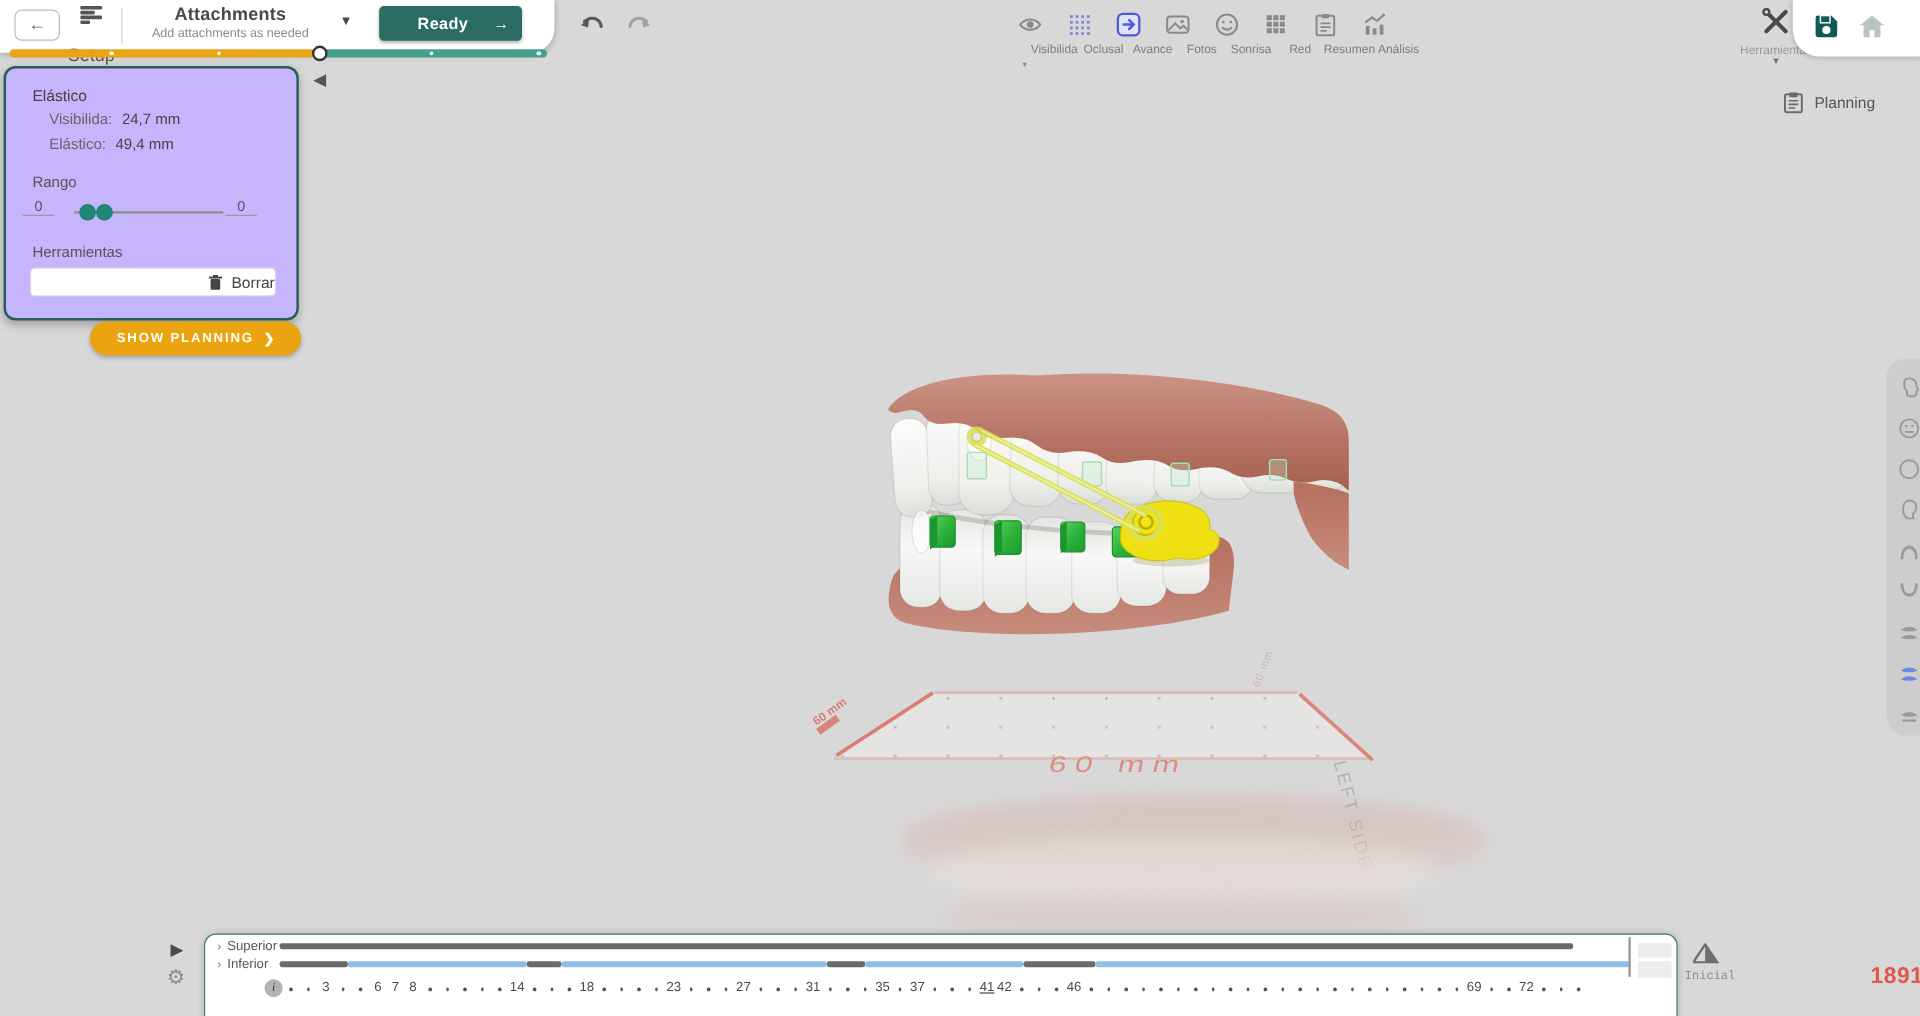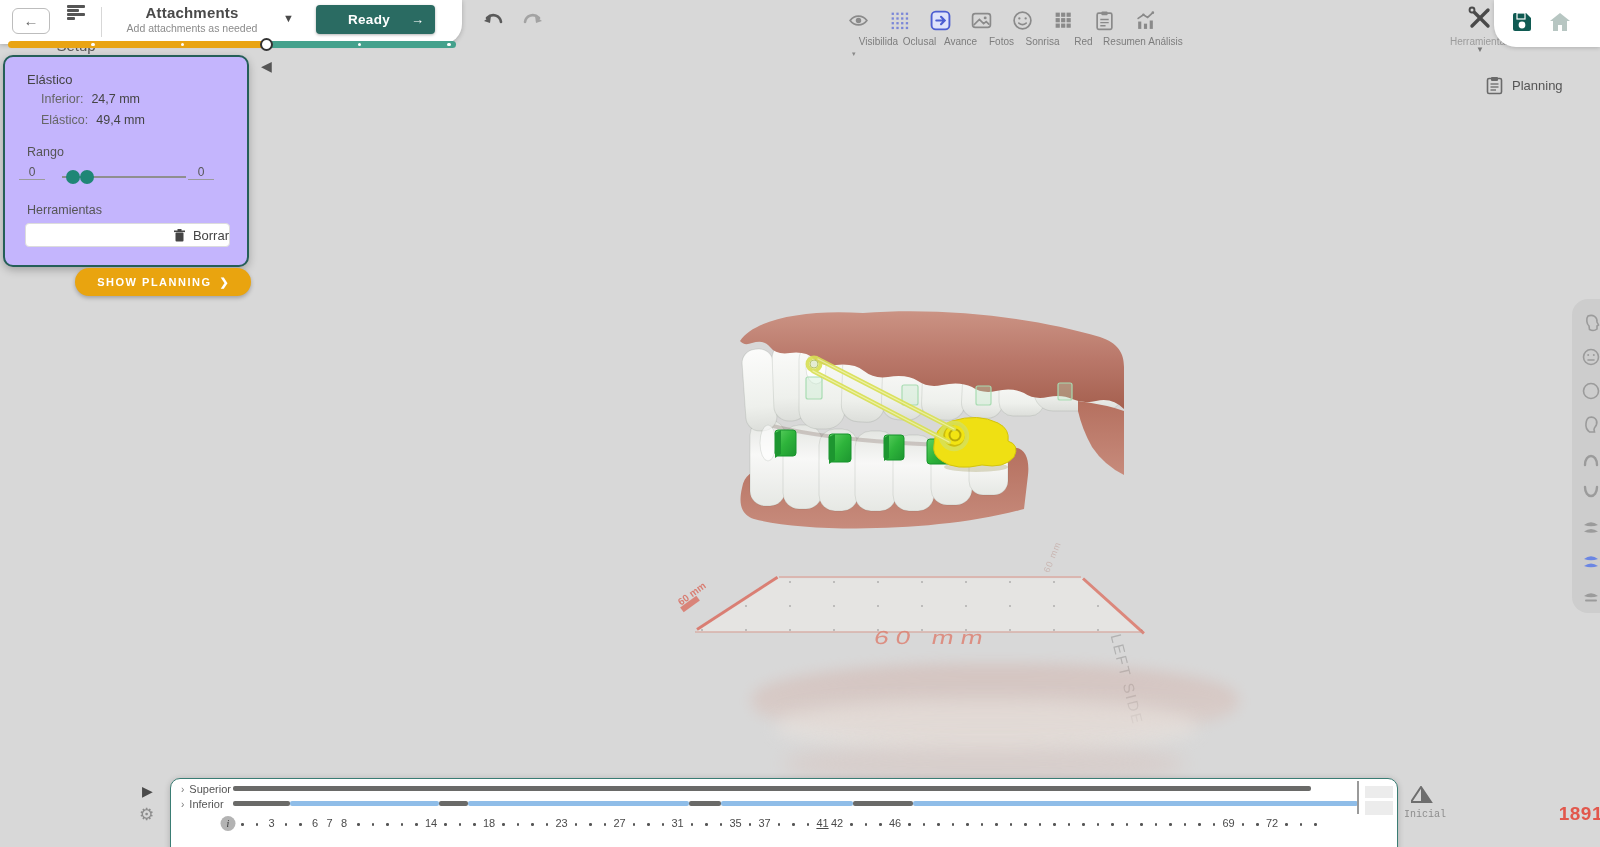--- a/index.html
+++ b/index.html
@@ -400,21 +400,21 @@
       <line x1="4.5" y1="8" x2="12.5" y2="8" stroke="#6a6a6a" stroke-width="1.3"></line>
       <line x1="4.5" y1="11" x2="12.5" y2="11" stroke="#6a6a6a" stroke-width="1.3"></line>
       <line x1="4.5" y1="14" x2="10" y2="14" stroke="#6a6a6a" stroke-width="1.3"></line>
     </svg>
     <span class="planning-label">Planning</span>
   </div>
 
   <div class="el-panel">
     <div class="el-title">Elástico</div>
     <div class="el-row" style="top:35px;">
-      <span class="el-lab">Inferior:</span>
+      <span class="el-lab">Visibilida:</span>
       <span class="el-val">24,7 mm</span>
     </div>
     <div class="el-row" style="top:56px;">
       <span class="el-lab">Elástico:</span>
       <span class="el-val">49,4 mm</span>
     </div>
     <div class="el-rango">Rango</div>
     <input class="range-input" style="left: 14px; top: 108px;" value="0">
     <div class="slider-track">
       <div class="slider-handle" style="left:4px;"></div>

